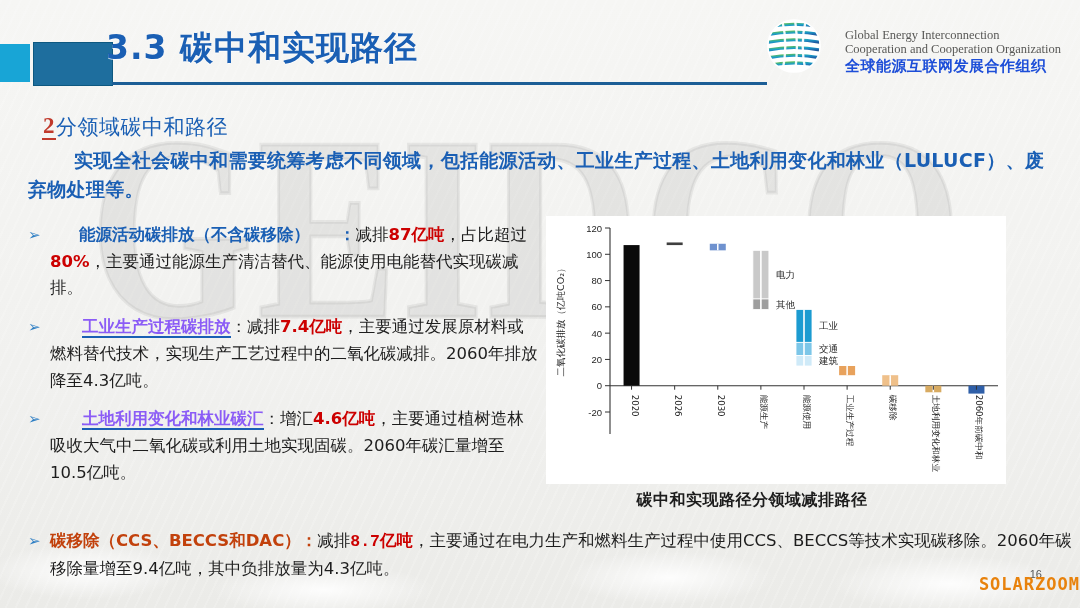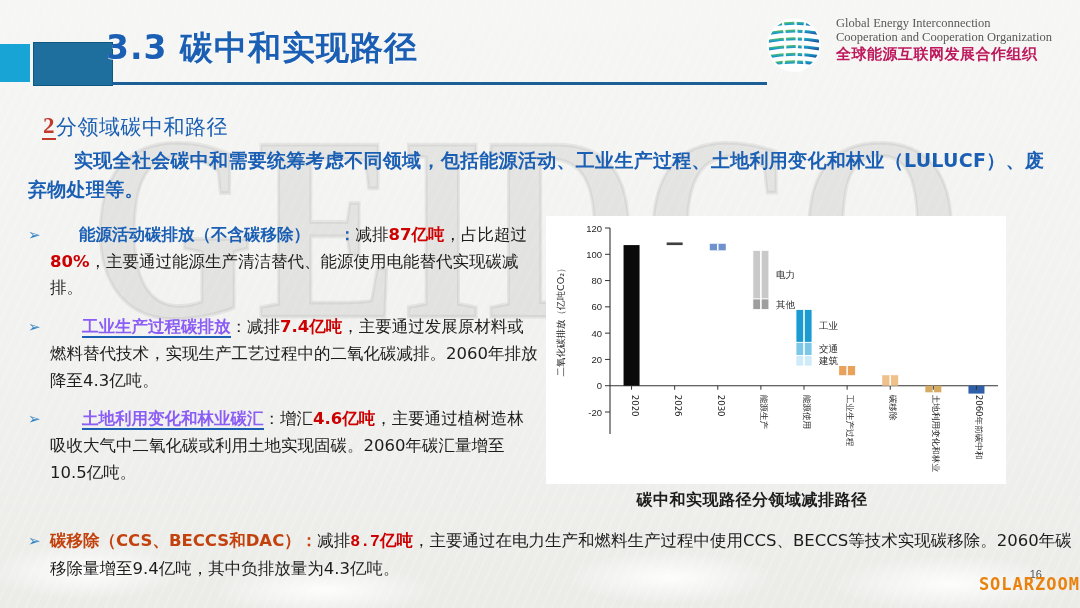--- a/index.html
+++ b/index.html
@@ -39,25 +39,25 @@
   .hdr-sq-l{position:absolute;left:0;top:44px;width:30px;height:38px;background:#18a5d6;}
   .hdr-sq-r{position:absolute;left:33px;top:42px;width:78px;height:42px;background:#1e6e9e;border:1px solid #0e5880;}
   .hdr-title{
     position:absolute;left:106px;top:26px;
     font-family:"DejaVu Sans","Liberation Sans",sans-serif;
     font-size:33px;font-weight:700;color:#1a5fb4;letter-spacing:1px;
     text-shadow:0 1px 0 rgba(255,255,255,.7);
   }
   .hdr-rule{position:absolute;left:112px;top:82px;width:655px;height:3px;background:#1c5e96;}
   
-  .logo{position:absolute;left:765px;top:16px;width:305px;height:72px;display:flex;align-items:flex-start;gap:13px;}
+  .logo{position:absolute;left:765px;top:3px;width:305px;height:72px;display:flex;align-items:flex-end;gap:22px;}
   .logo-globe{width:58px;height:58px;flex:0 0 58px;}
   .logo-txt{line-height:1.12;}
   .logo-en{font-family:"Liberation Serif","DejaVu Serif",serif;font-size:12.5px;color:#585856;white-space:nowrap;}
-  .logo-cn{font-family:"DejaVu Sans","Liberation Sans",sans-serif;font-size:15px;font-weight:700;color:#be185d;letter-spacing:.5px;margin-top:2px;white-space:nowrap;}
+  .logo-cn{font-family:"DejaVu Sans","Liberation Sans",sans-serif;font-size:15px;font-weight:700;color:#1d4ed8;letter-spacing:.5px;margin-top:2px;white-space:nowrap;}
   
   .num-mark{
     position:absolute;left:42px;top:114px;
     font-family:"Liberation Serif","DejaVu Serif",serif;
     font-size:23px;color:#c0392b;font-weight:600;
     border-bottom:2px solid #c0392b;line-height:1.05;padding:0 1px;
   }
   .sub-h{
     position:absolute;left:56px;top:113px;
     font-family:"DejaVu Sans","Liberation Sans",sans-serif;

